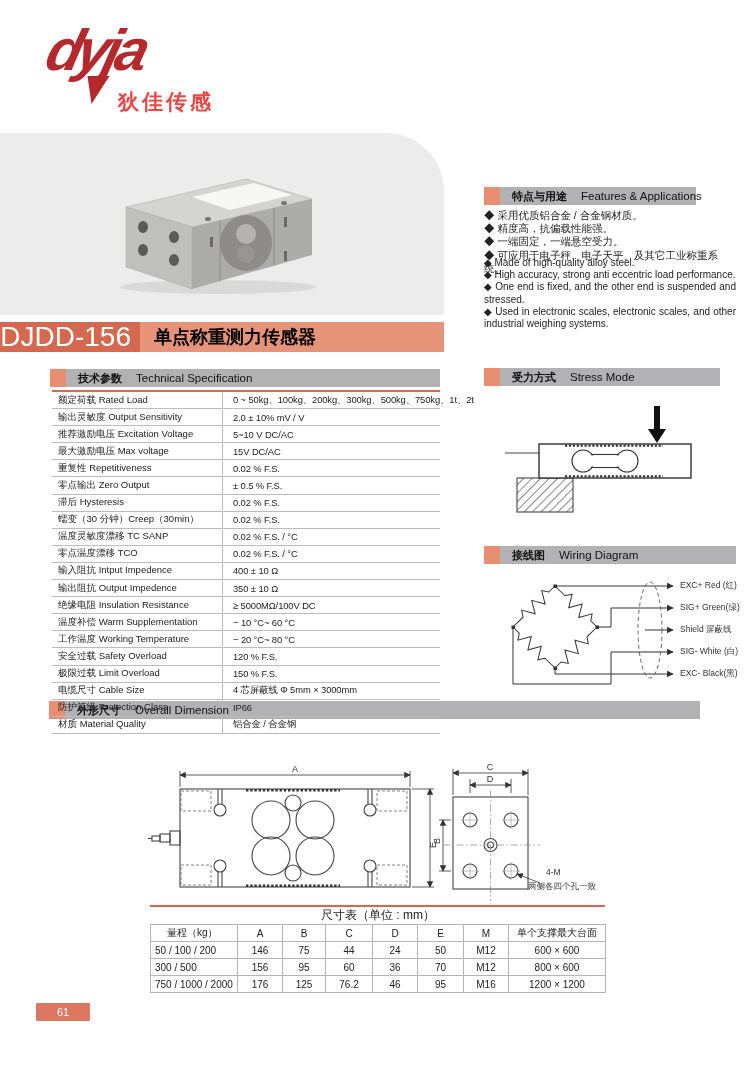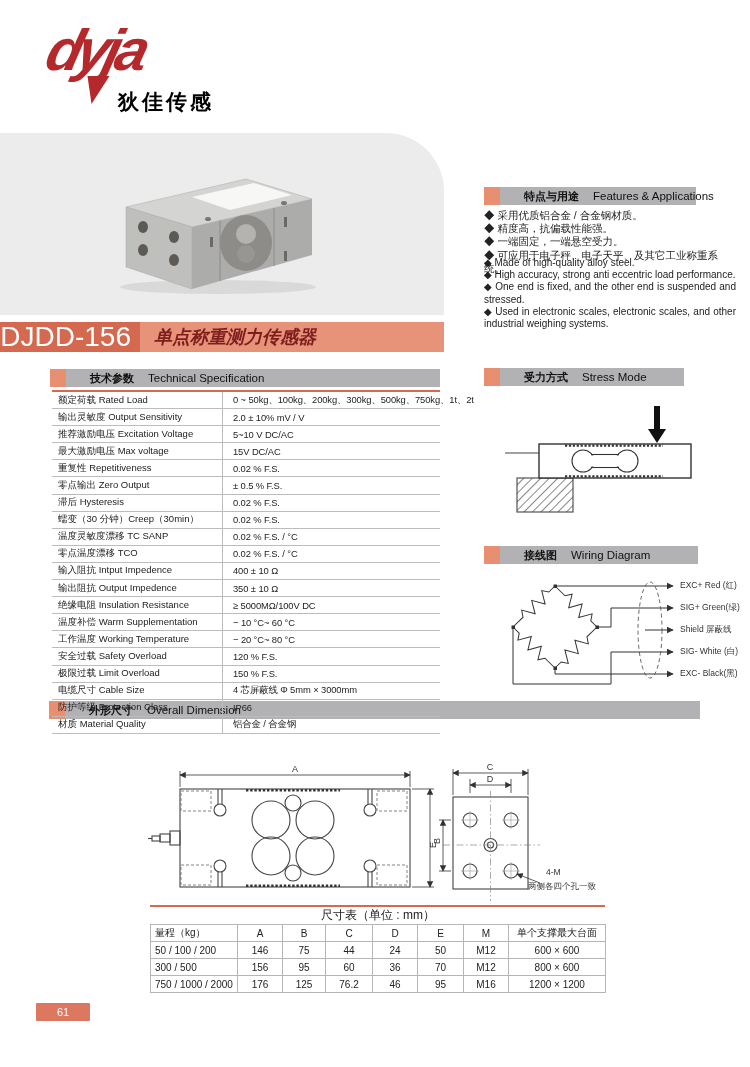--- a/index.html
+++ b/index.html
@@ -6,43 +6,43 @@
   .page{position:relative;width:750px;height:1067px;background:#fff;overflow:hidden;
         font-family:"Liberation Sans",sans-serif;color:#333;}
 
   
   .logo-word{position:absolute;left:48px;top:16px;font-style:italic;font-weight:bold;
              font-size:58px;color:#b5282c;transform:skewX(-14deg);letter-spacing:-5px;}
   .logo-tri{position:absolute;left:84px;top:76px;width:0;height:0;
             border-left:11px solid transparent;border-right:11px solid transparent;
             border-top:28px solid #b5282c;transform:skewX(-14deg);}
   .logo-sub{position:absolute;left:118px;top:88px;font-size:21px;font-weight:bold;
-            color:#000000;letter-spacing:3px;}
+            color:#ef4444;letter-spacing:3px;}
 
   
   .photo-area{position:absolute;left:0;top:133px;width:444px;height:182px;
               background:#ececec;border-radius:0 58px 0 0;}
   .photo-svg{position:absolute;left:88px;top:22px;}
 
   
   .banner{position:absolute;left:0;top:322px;width:444px;height:30px;display:flex;}
   .banner-model{width:140px;background:#d5694f;color:#fff;font-size:28px;
                 display:flex;align-items:center;justify-content:flex-end;padding-right:9px;box-sizing:border-box;}
-  .banner-name{flex:1;background:#e6937a;color:#7f1d1d;font-size:18px;font-weight:bold;
-               display:flex;align-items:center;padding-left:14px;font-style:italic;}
+  .banner-name{flex:1;background:#e6937a;color:#000000;font-size:18px;font-weight:bold;
+               display:flex;align-items:center;padding-left:14px;}
 
   
   .sec-head{position:absolute;height:18px;background:#b2b2b4;display:flex;align-items:center;}
   .sec-head .sq{width:16px;height:18px;background:#e78f70;flex:0 0 16px;}
-  .sec-head .zh{font-size:11px;font-weight:bold;color:#111;margin-left:24px;white-space:nowrap;}
+  .sec-head .zh{font-size:11px;font-weight:bold;color:#111;margin-left:12px;white-space:nowrap;}
   .sec-head .en{font-size:11.5px;color:#111;margin-left:14px;white-space:nowrap;}
   .h-features{left:484px;top:187px;width:212px;}
   .h-spec{left:50px;top:369px;width:390px;}
-  .h-stress{left:484px;top:368px;width:200px;}
-  .h-wiring{left:484px;top:546px;width:214px;}
+  .h-stress{left:484px;top:368px;width:236px;}
+  .h-wiring{left:484px;top:546px;width:252px;}
   .h-dim{left:49px;top:701px;width:651px;}
 
   
   .feat-zh{position:absolute;left:484px;top:209px;width:254px;font-size:10.5px;line-height:13.2px;color:#222;}
   .feat-en{position:absolute;left:484px;top:257px;width:252px;font-size:10px;line-height:12.2px;
            color:#222;text-align:justify;}
 
   
   .spec-table{position:absolute;left:52px;top:390px;width:388px;border-top:2px solid #d5694f;}
   .spec-row{display:flex;height:16.1px;border-bottom:1px solid #bcbcbc;align-items:center;}
@@ -55,21 +55,21 @@
   .wiring-svg{position:absolute;left:495px;top:572px;}
   .dim-svg{position:absolute;left:148px;top:763px;}
   svg text{font-family:"Liberation Sans",sans-serif;}
 
   
   .dim-table-wrap{position:absolute;left:150px;top:905px;width:455px;border-top:2px solid #d5694f;}
   table.dim{border-collapse:collapse;table-layout:fixed;width:455px;font-size:10px;color:#222;}
   table.dim td,table.dim th{border:1px solid #b5b5b5;height:16px;text-align:center;
                             font-weight:normal;padding:0;overflow:hidden;}
   table.dim td.title-cell{border:none;border-bottom:1px solid #b5b5b5;font-size:12px;}
-  table.dim td.c-first,table.dim th.c-first{text-align:left;padding-left:4px;}
+  table.dim td.c-first,table.dim th.c-first{text-align:left;padding-left:16px;}
   table.dim tr td:first-child:not(.title-cell){text-align:left;padding-left:4px;}
 
   
   .pill{position:absolute;left:36px;top:1003px;width:54px;height:18px;border-radius:1px;
         background:#dd7860;color:#fff;font-size:11px;display:flex;align-items:center;justify-content:center;}
 </style>
 </head>
 <body>
 
 <div class="page">

